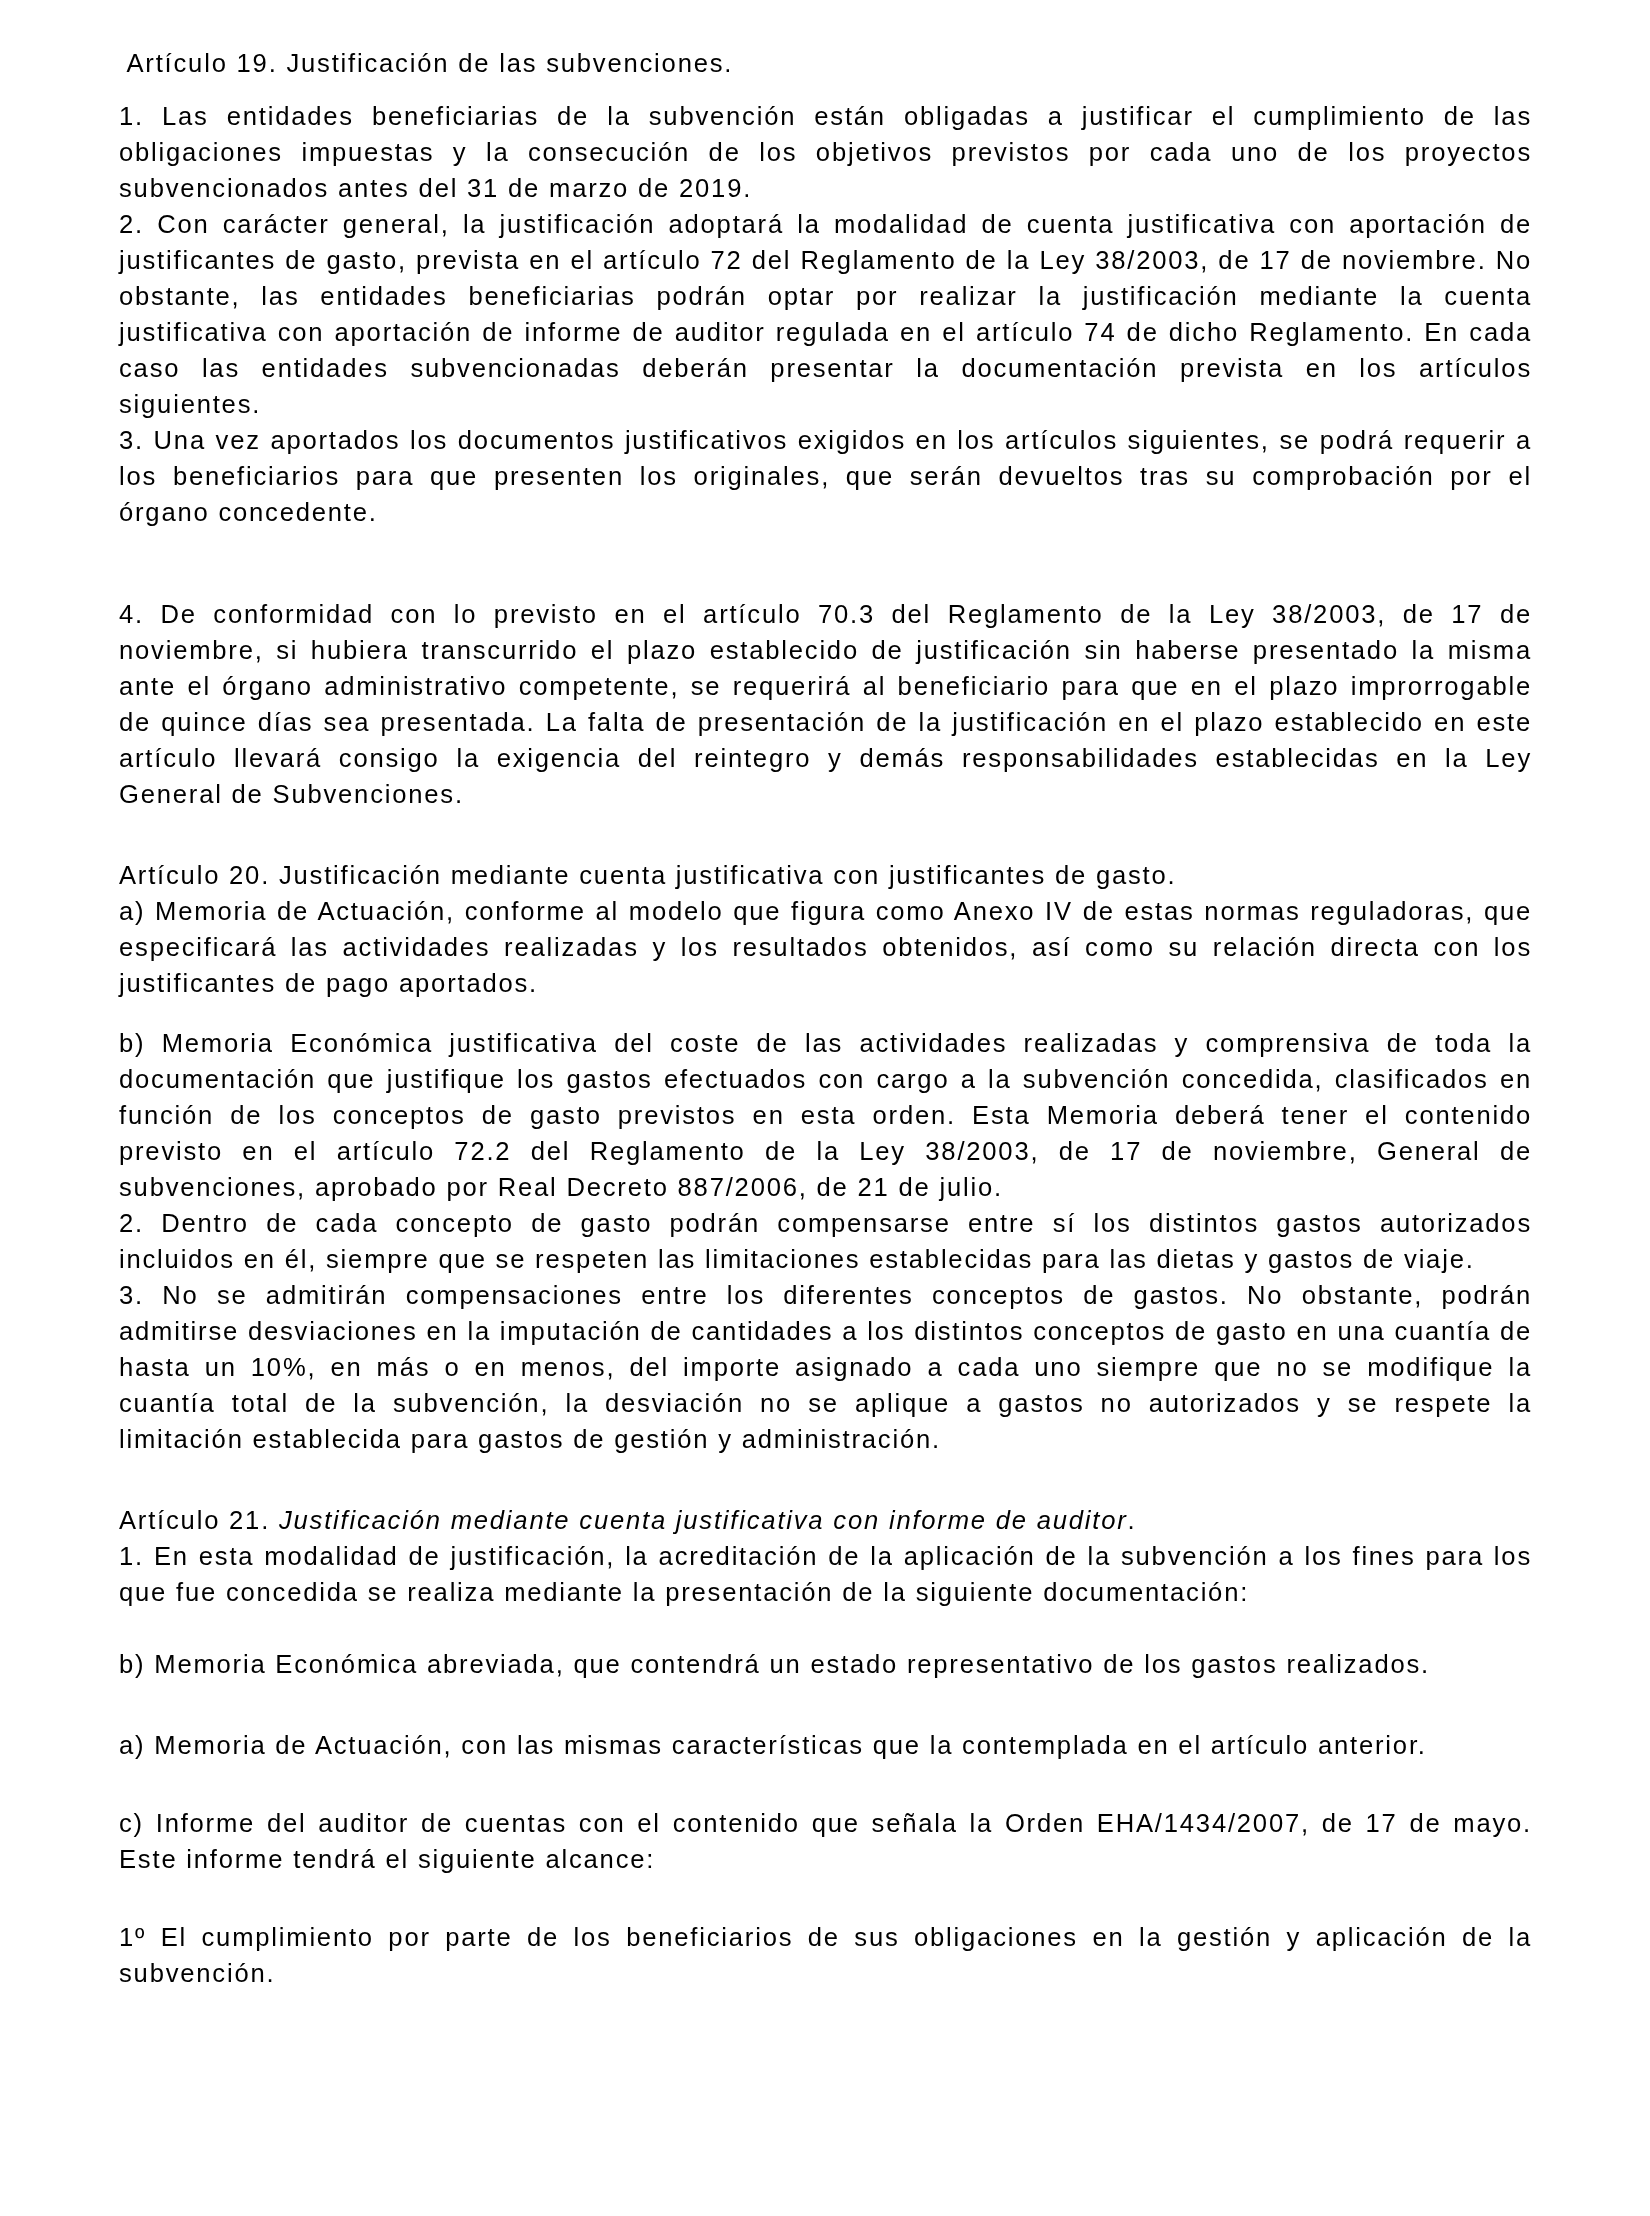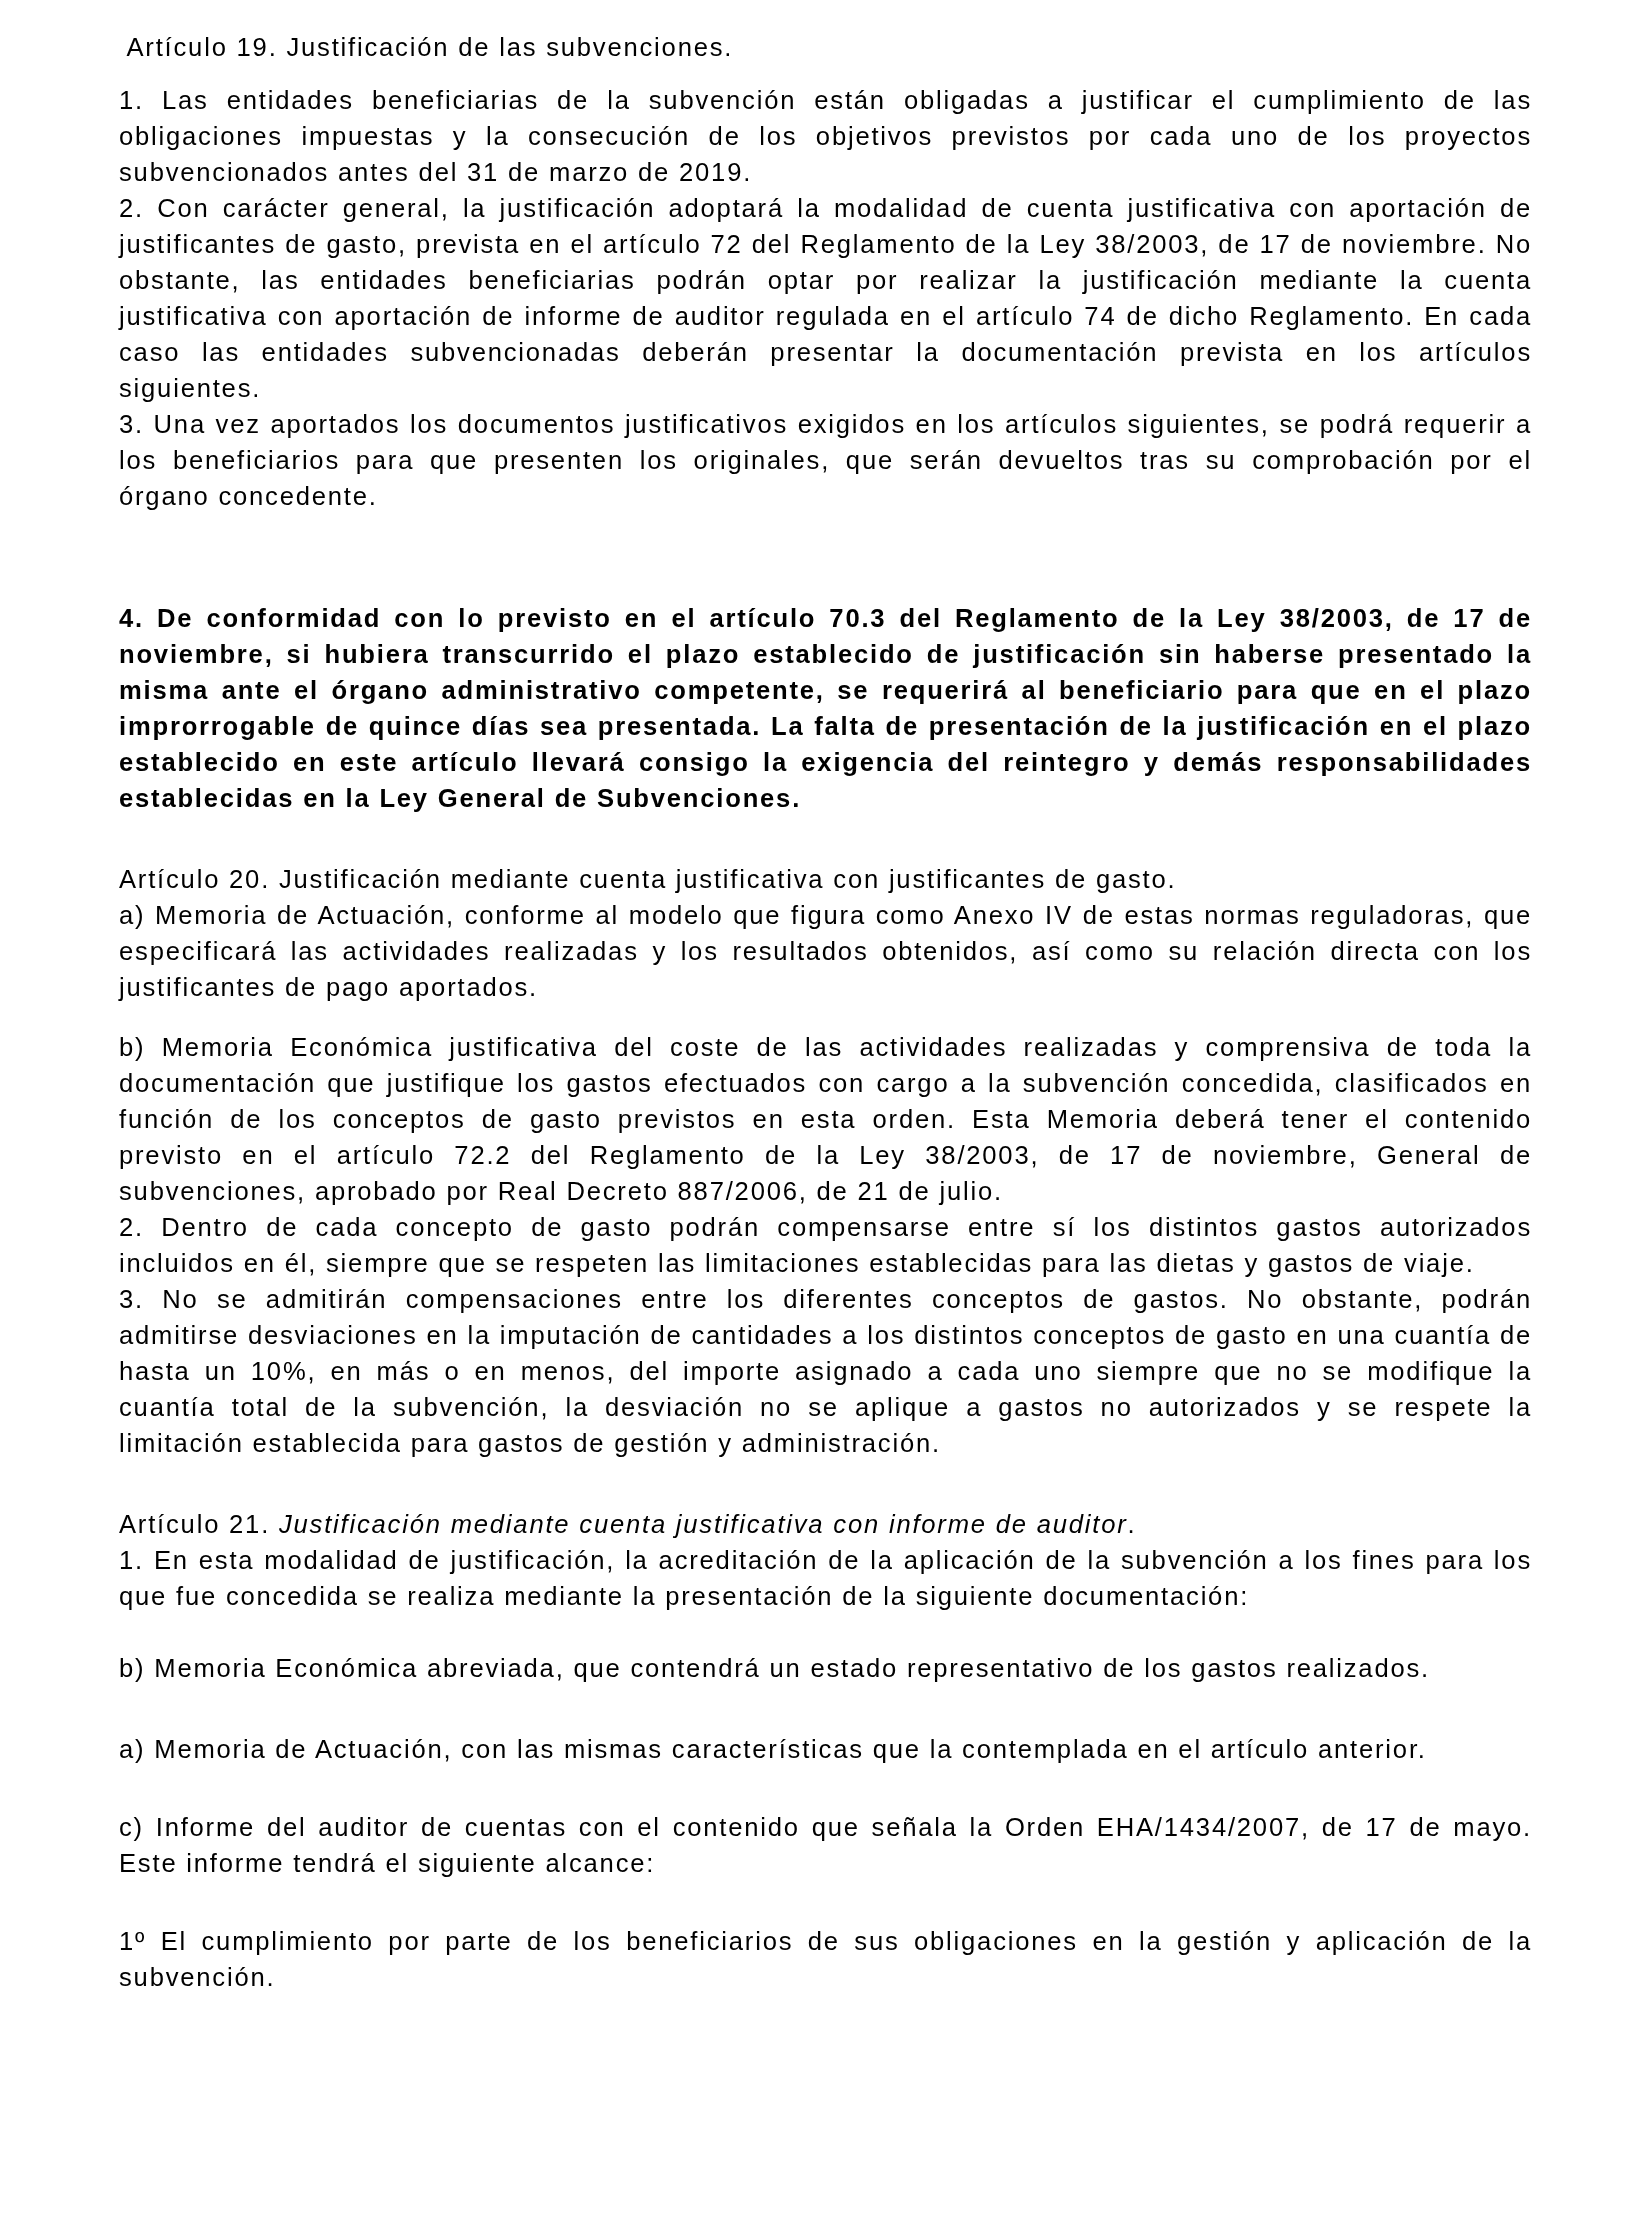--- a/index.html
+++ b/index.html
@@ -14,39 +14,39 @@
     font-family: "Liberation Sans", "DejaVu Sans", sans-serif;
     font-size: 25.6px;
     line-height: 36px;
     letter-spacing: 1.8px;
     overflow: hidden;
   }
   main[data-name="document-page"] {
     box-sizing: border-box;
     width: 1650px;
     height: 2216px;
-    padding: 29px 118px 0 119px;
+    padding: 45px 118px 0 119px;
   }
   .para {
     margin: 0;
     text-align: justify;
     text-justify: inter-word;
   }
   .heading {
     margin: 0;
     text-align: left;
   }
   .heading .italic-title {
     font-style: italic;
   }
   #b-h19      { text-indent: 7.5px; }
   #b-p19-1    { margin-top: 17.3px; }
   #b-p19-2    { margin-top: 0; }
   #b-p19-3    { margin-top: 0; }
-  #b-p19-4    { margin-top: 86px; font-weight: bold; }
+  #b-p19-4    { margin-top: 66px; }
   #b-h20      { margin-top: 45px; }
   #b-p20-1    { margin-top: 0; }
   #b-p20-a    { }
   #b-p20-b    { margin-top: 24px; }
   #b-p20-2    { }
   #b-p20-3    { margin-top: 0; }
   #b-h21      { margin-top: 45px; }
   #b-p21-1    { }
   #b-p21-a    { margin-top: 45px; }
   #b-p21-b    { margin-top: 36px; }

